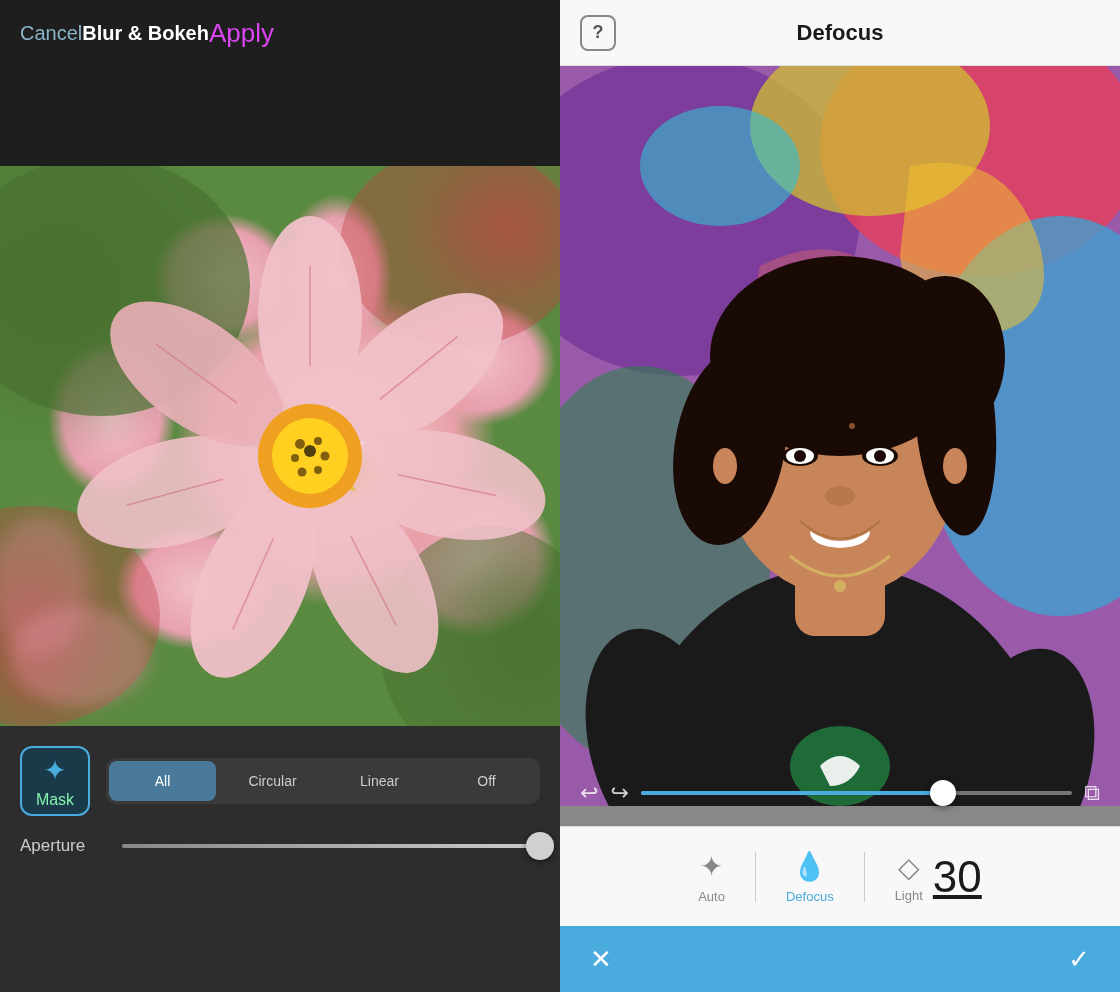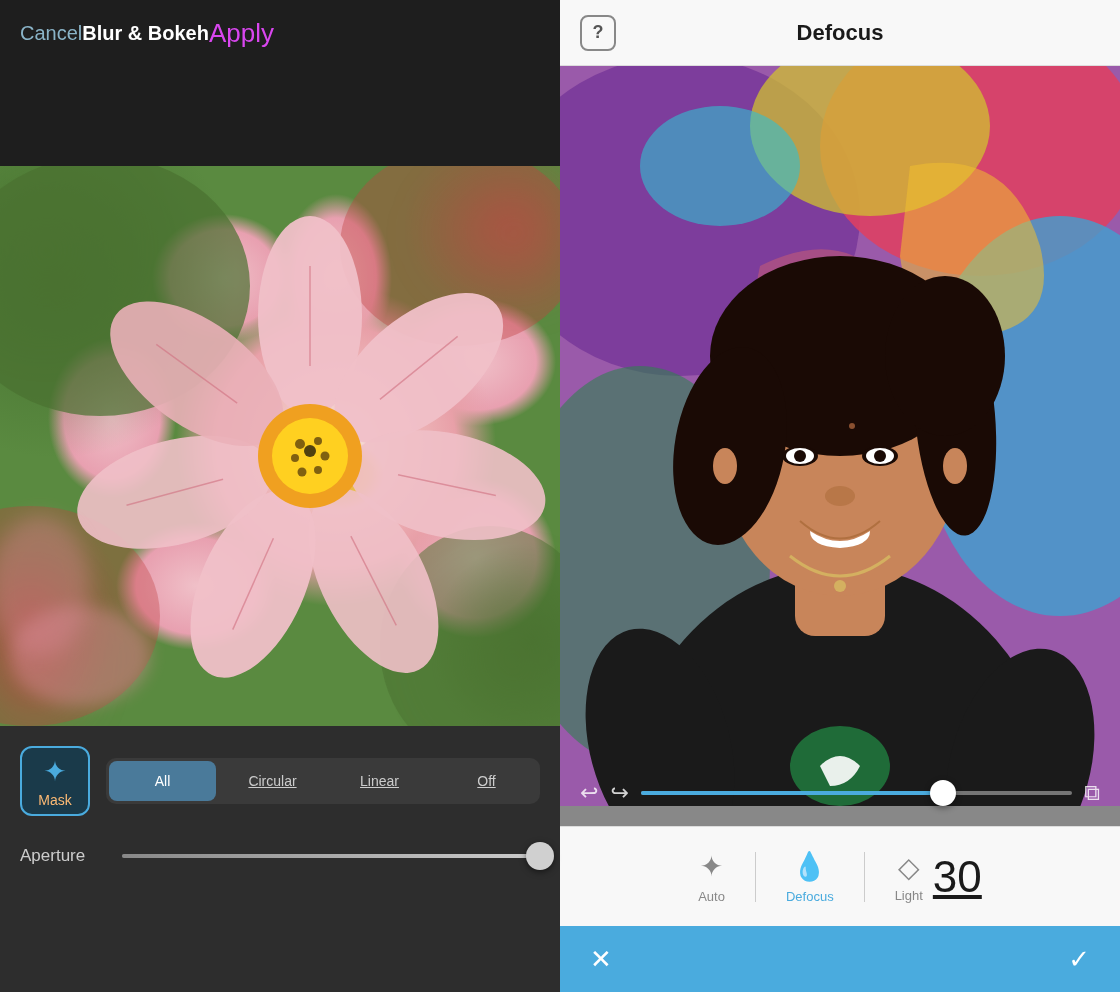--- a/index.html
+++ b/index.html
@@ -127,22 +127,22 @@
       cursor: pointer;
       flex-shrink: 0;
     }
 
     .mask-icon {
       font-size: 28px;
       color: #4aabde;
     }
 
     .mask-label {
-      font-size: 14px;
-      color: #fdba74;
+      font-size: 16px;
+      color: #86efac;
     }
 
     .filter-tabs {
       display: flex;
       flex: 1;
       background: #3a3a3a;
       border-radius: 10px;
       overflow: hidden;
       height: 46px;
     }
@@ -158,28 +158,26 @@
 
     .filter-tab.active {
       background: #4a7a9a;
       color: #fff;
       border-radius: 8px;
       margin: 3px;
     }
 
     .filter-tab:not(.active) {
       color: #cccccc;
-      text-decoration: underline;
     }
 
     .slider-row {
       display: flex;
       align-items: center;
       gap: 12px;
-      margin-top: 10px;
     }
 
     .slider-label {
       color: #cccccc;
       font-size: 17px;
       width: 90px;
       flex-shrink: 0;
     }
 
     .slider-track {

